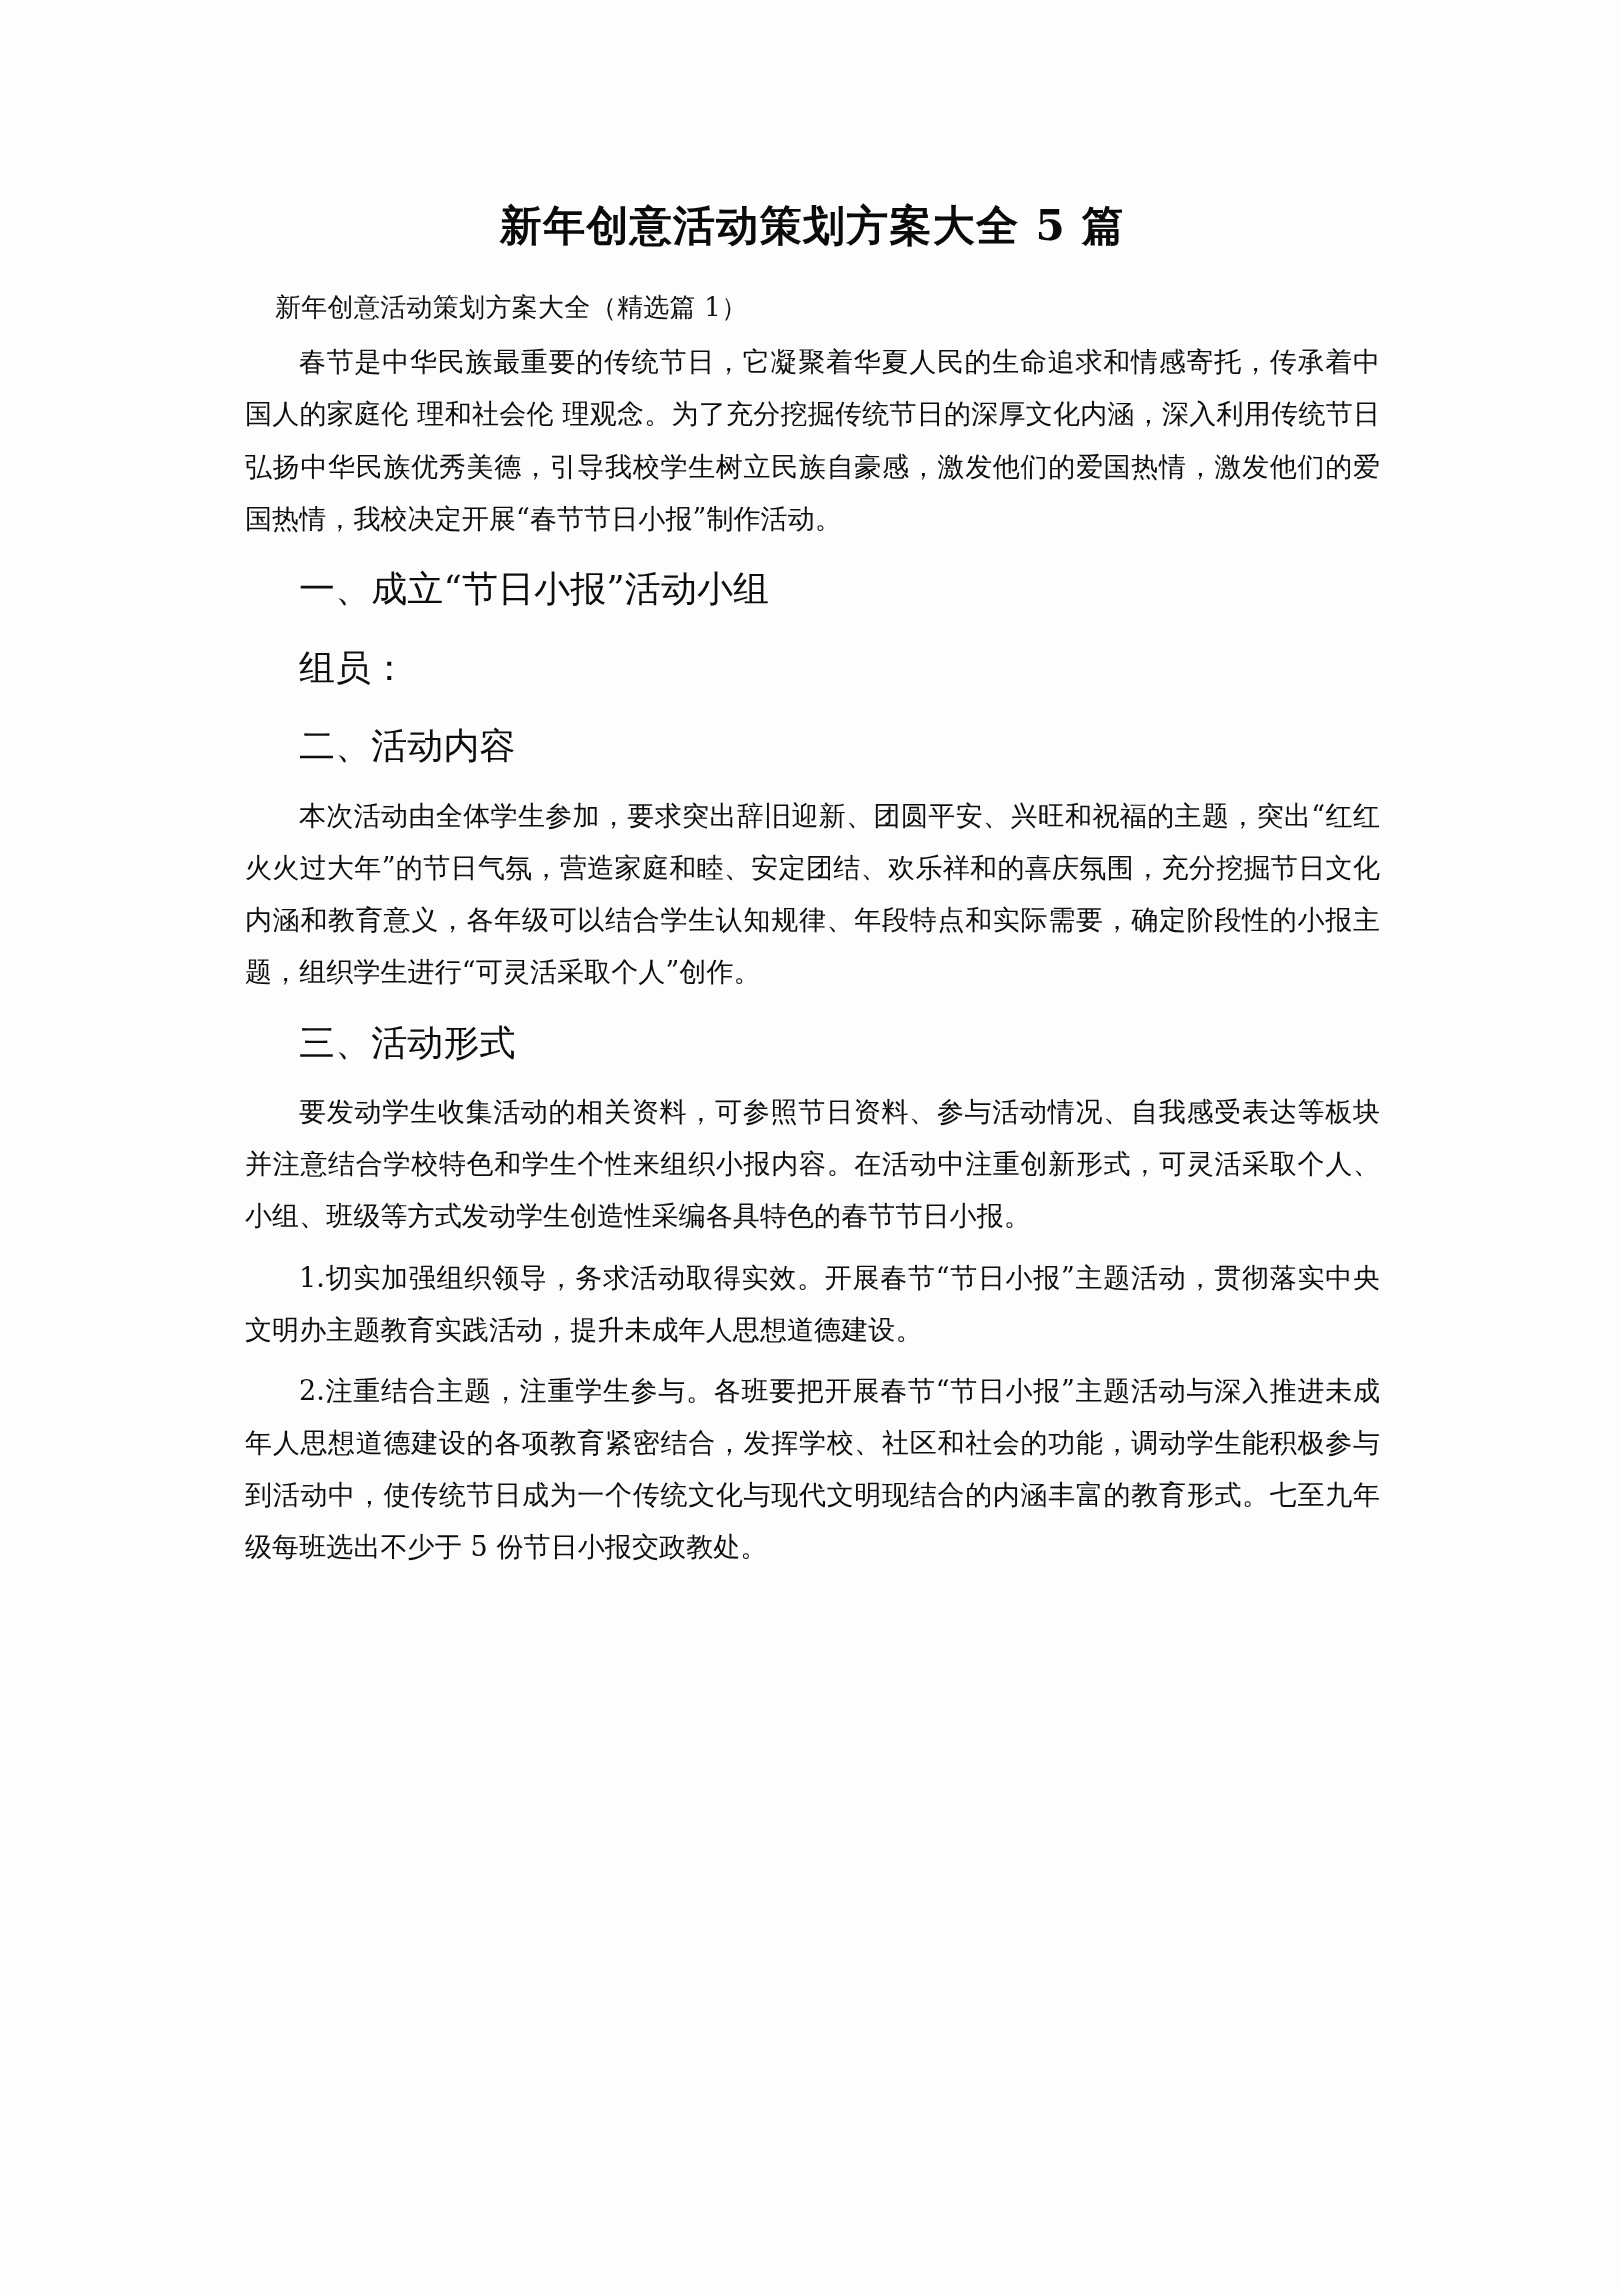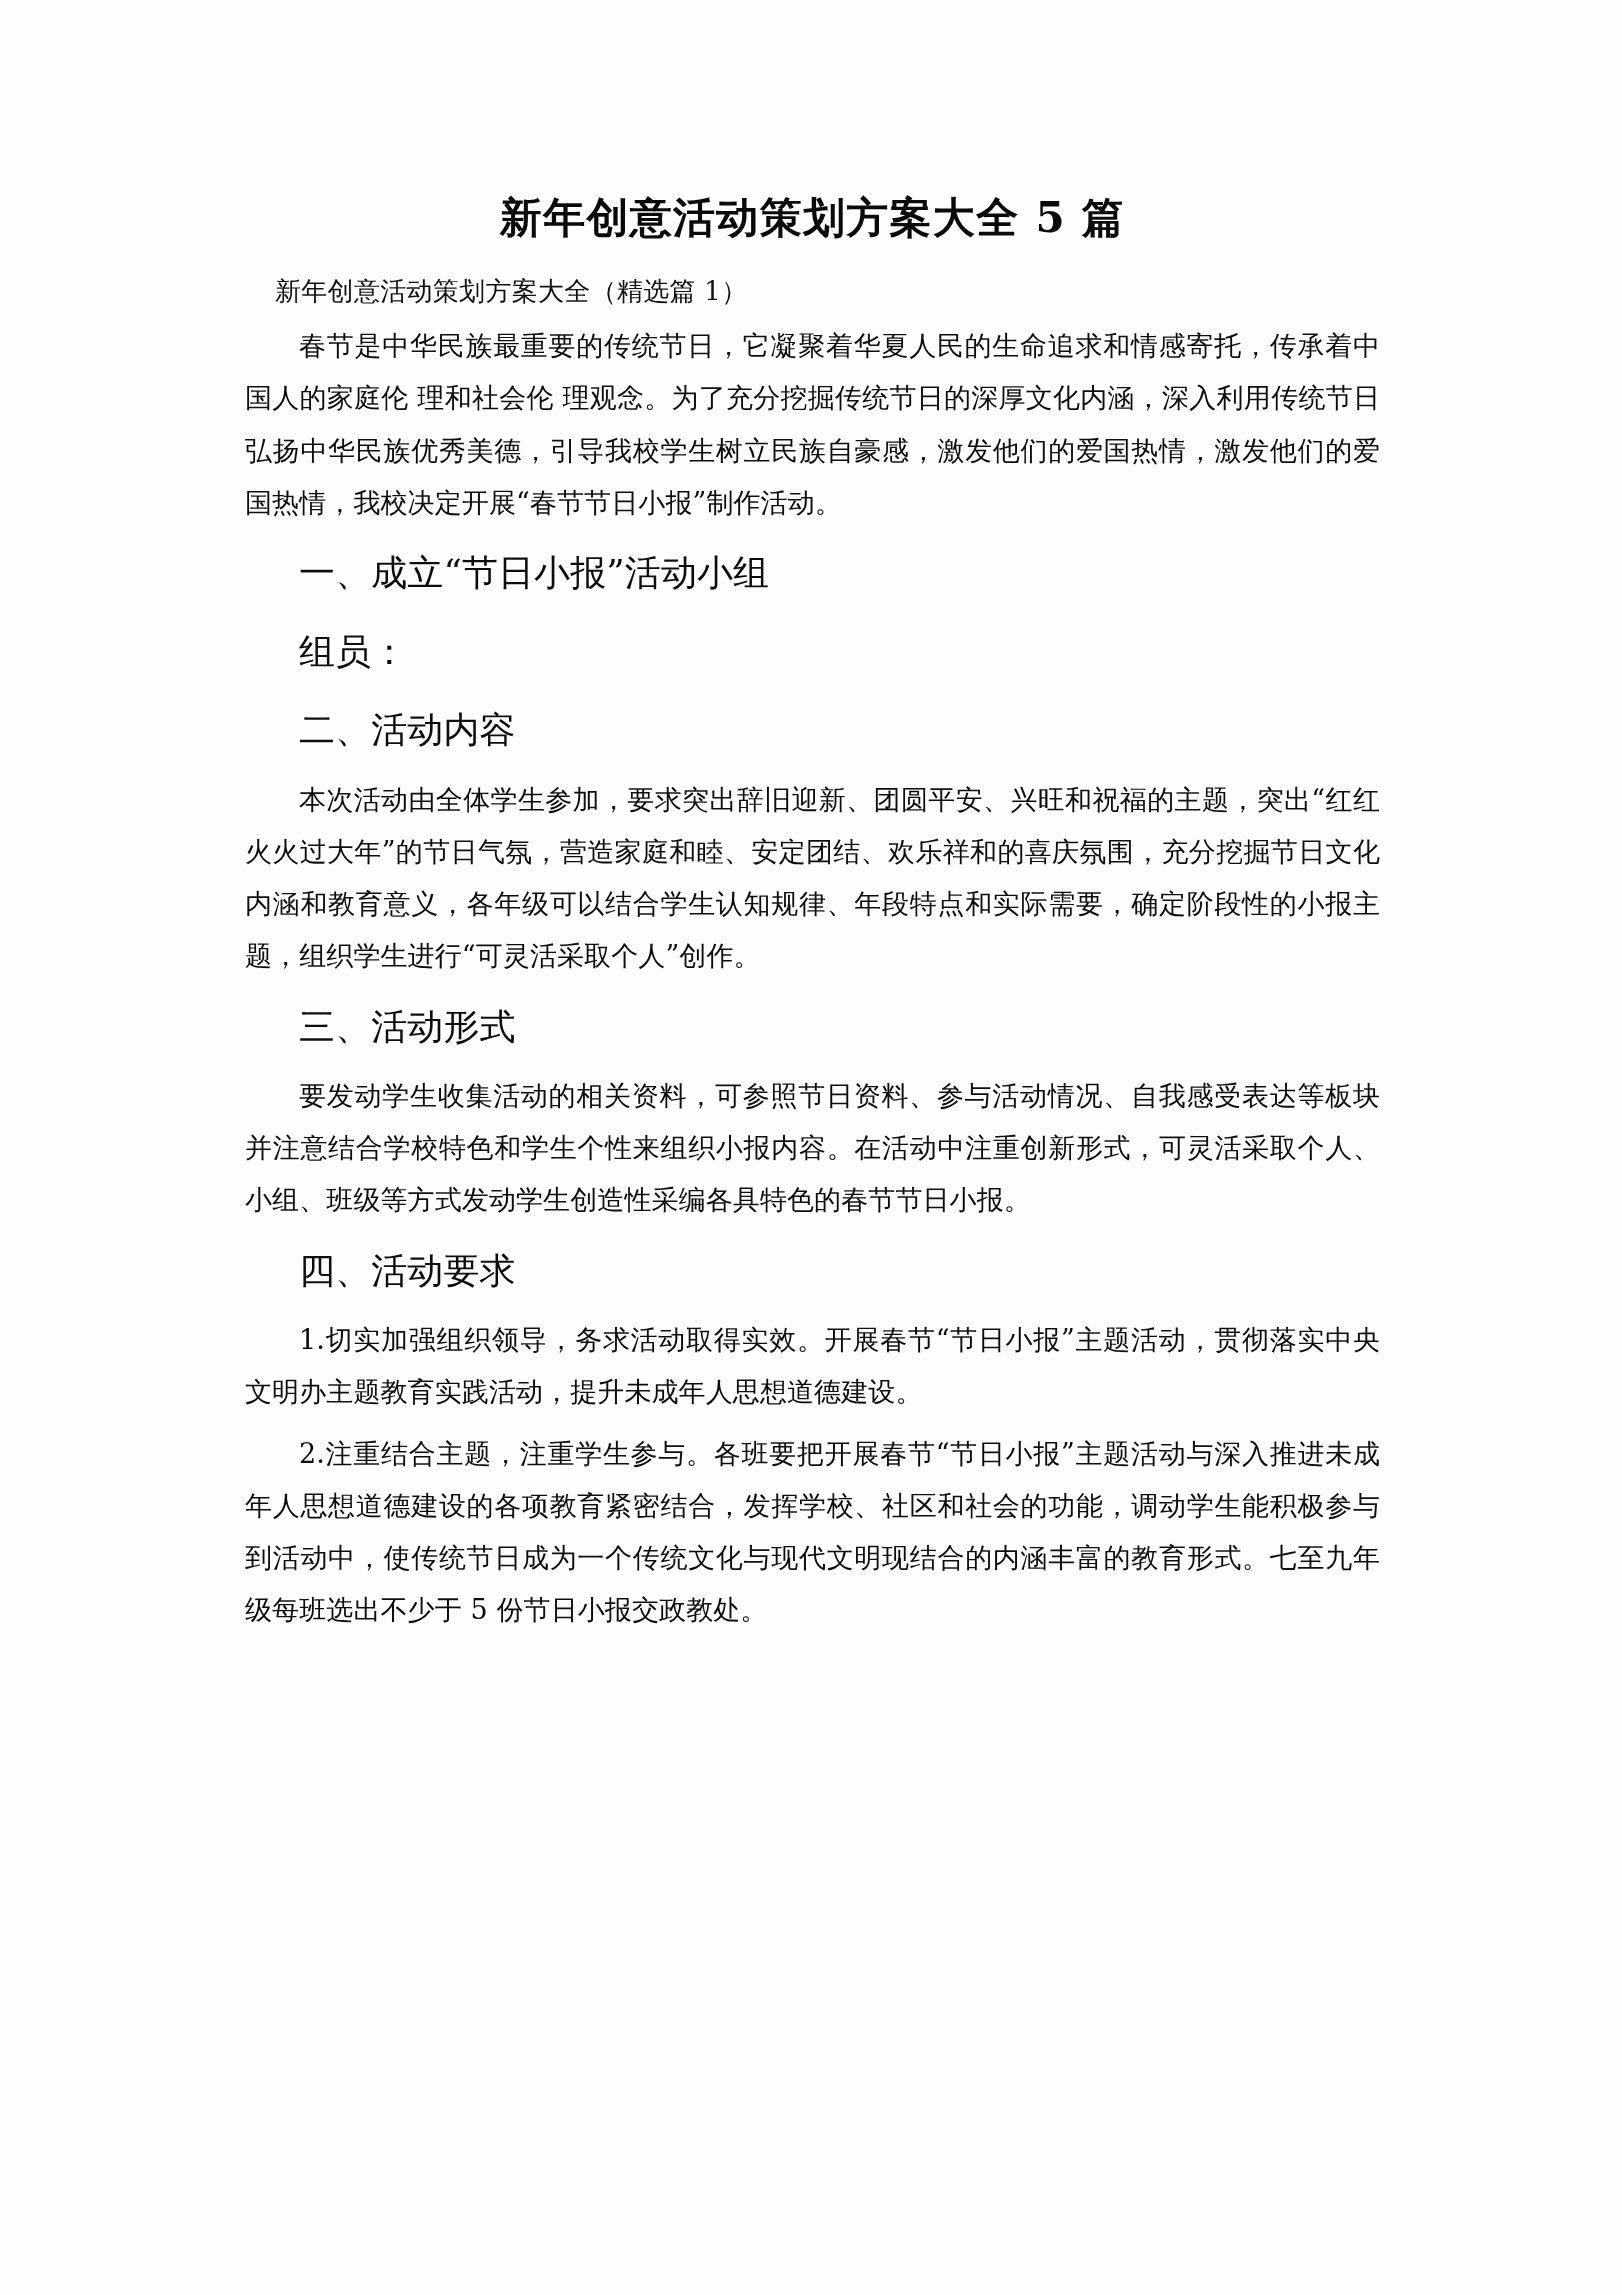--- a/index.html
+++ b/index.html
@@ -27,21 +27,21 @@
     left: 245px;
     top: 0;
     width: 1135px;
   }
 
   .doc-title {
     font-size: 42px;
     font-weight: bold;
     text-align: center;
     letter-spacing: 1.3px;
-    margin: 4px;
+    margin: 12px;
     padding-top: 188px;
     line-height: 1.22;
     color: #0a0a0a;
     font-family: "DejaVu Serif", "Liberation Serif", serif;
   }
 
   .subtitle {
     font-size: 26px;
     line-height: 1.55;
     margin: 0;
@@ -92,21 +92,20 @@
     <p class="heading-line">组员：</p>
 
     <p class="heading-line">二、活动内容</p>
 
     <p class="body-para">本次活动由全体学生参加，要求突出辞旧迎新、团圆平安、兴旺和祝福的主题，突出“红红火火过大年”的节日气氛，营造家庭和睦、安定团结、欢乐祥和的喜庆氛围，充分挖掘节日文化内涵和教育意义，各年级可以结合学生认知规律、年段特点和实际需要，确定阶段性的小报主题，组织学生进行“可灵活采取个人”创作。</p>
 
     <p class="heading-line">三、活动形式</p>
 
     <p class="body-para">要发动学生收集活动的相关资料，可参照节日资料、参与活动情况、自我感受表达等板块并注意结合学校特色和学生个性来组织小报内容。在活动中注重创新形式，可灵活采取个人、小组、班级等方式发动学生创造性采编各具特色的春节节日小报。</p>
 
-    <p class="heading-line">四、活动要求</p>
 
     <p class="body-para">1.切实加强组织领导，务求活动取得实效。开展春节“节日小报”主题活动，贯彻落实中央文明办主题教育实践活动，提升未成年人思想道德建设。</p>
 
     <p class="body-para">2.注重结合主题，注重学生参与。各班要把开展春节“节日小报”主题活动与深入推进未成年人思想道德建设的各项教育紧密结合，发挥学校、社区和社会的功能，调动学生能积极参与到活动中，使传统节日成为一个传统文化与现代文明现结合的内涵丰富的教育形式。七至九年级每班选出不少于 5 份节日小报交政教处。</p>
 
   </div>
 </div>
 
 
 </body></html>

